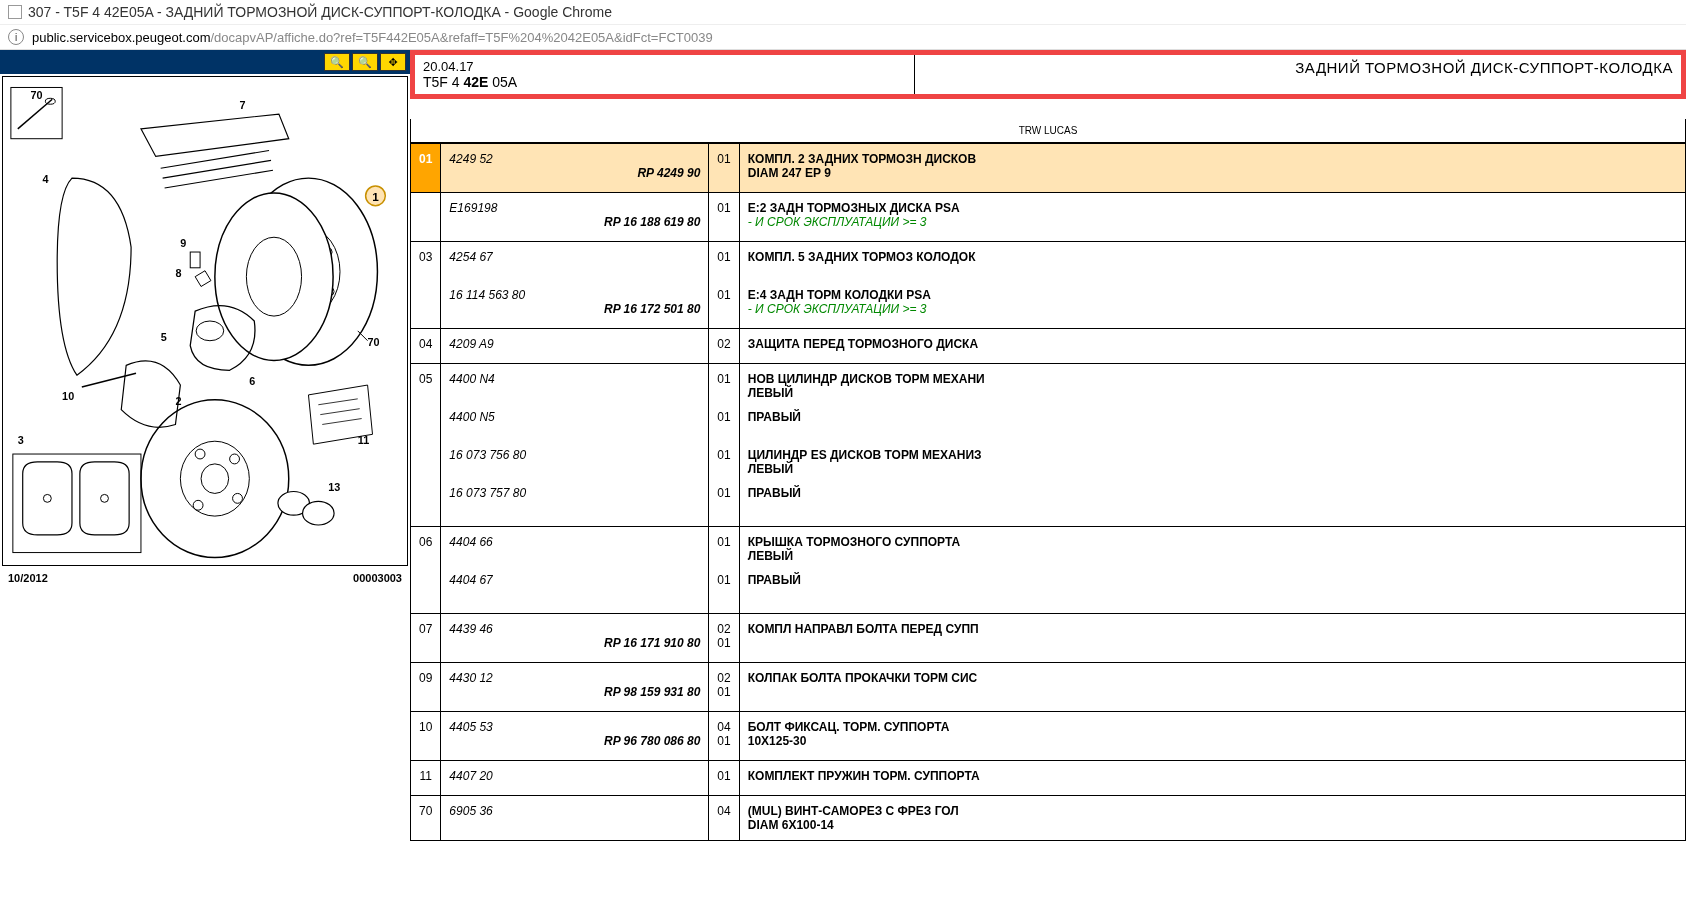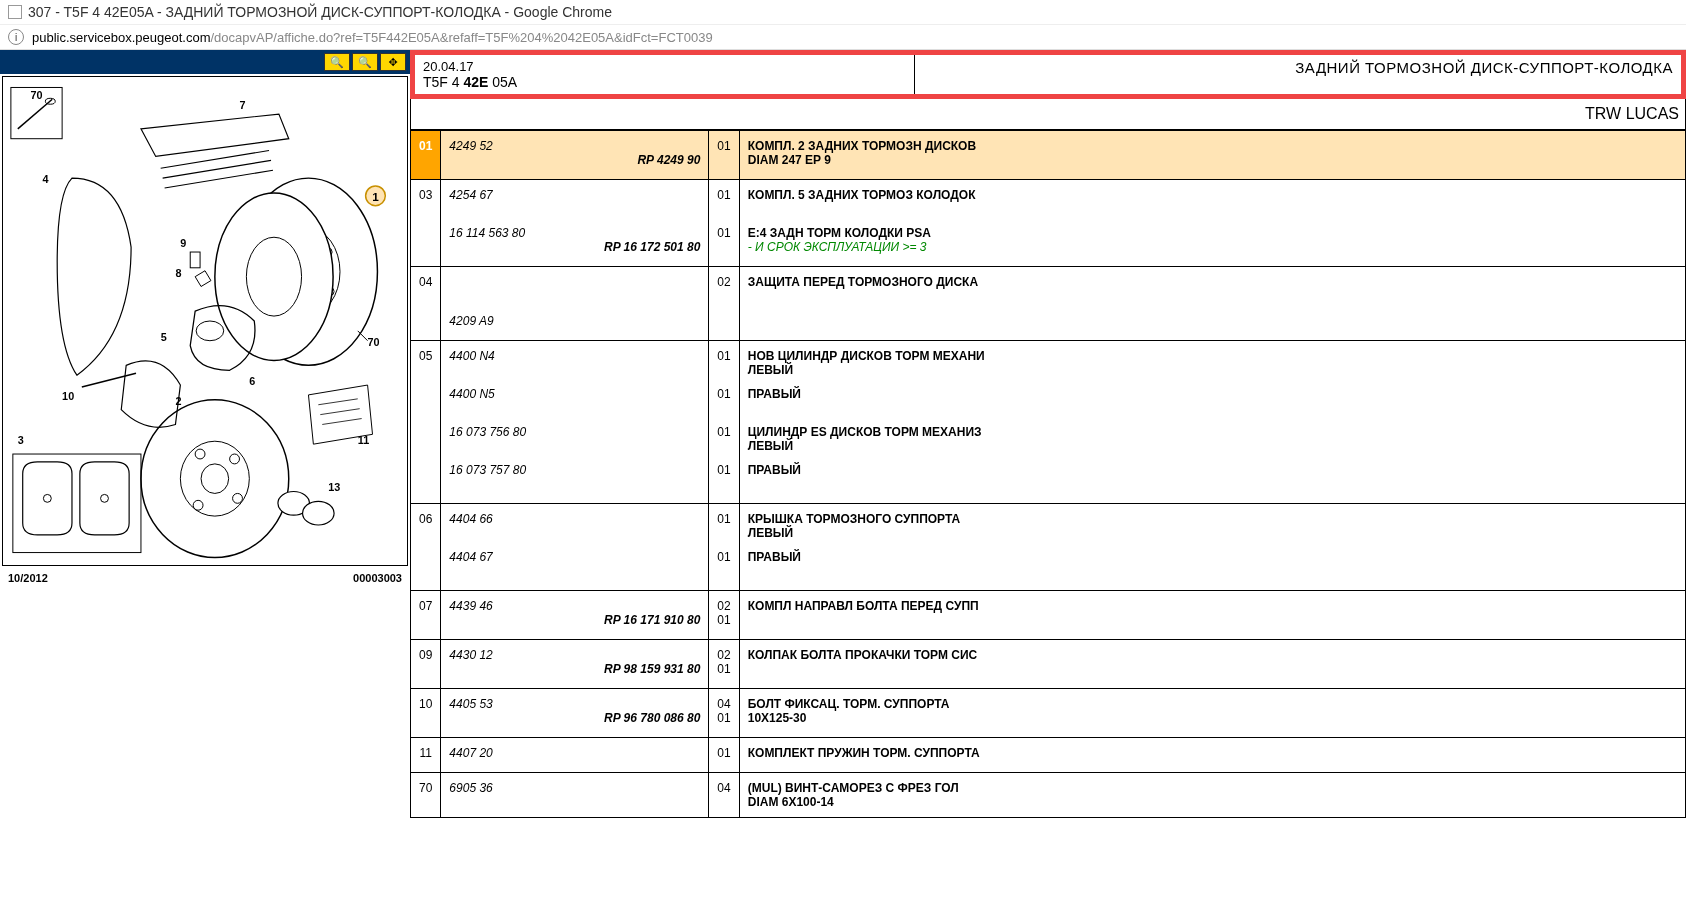--- a/index.html
+++ b/index.html
@@ -23,21 +23,21 @@
   .diagram-area { border: 1px solid #000; margin: 2px; background: #fff; position: relative; height: 490px; }
   .diagram-svg { width: 100%; height: 100%; }
   .diagram-footer { display: flex; justify-content: space-between; padding: 4px 8px; font-size: 11px; font-weight: bold; }
   
   .header-row { display: flex; border: 5px solid #ef4444; font-size: 13px; }
   .header-left { width: 500px; padding: 4px 8px; border-right: 1px solid #000; }
   .header-right { flex: 1; padding: 4px 8px; text-align: right; font-size: 15px; font-weight: normal; letter-spacing: 0.5px; }
   .header-code { font-size: 14px; }
   .header-code .bold { font-weight: bold; }
   
-  .supplier-row { border: 1px solid #000; border-top: none; text-align: right; padding: 6px; font-size: 16px; }
+  .supplier-row { border: 1px solid #000; border-top: none; text-align: center; padding: 6px; font-size: 10px; margin-top: 20px; }
   
   .parts-table { width: 100%; border-collapse: collapse; }
   .parts-table td { border: 1px solid #000; vertical-align: top; padding: 8px; font-size: 12px; }
   .col-num { width: 22px; text-align: center; padding: 2px; }
   .col-ref { width: 268px; padding: 2px 4px; position: relative; }
   .col-qty { width: 22px; text-align: center; padding: 2px; }
   .col-desc { padding: 2px 4px; }
   .ref-rp { font-style: italic; font-weight: bold; text-align: right; display: block; }
   .desc-main { font-weight: bold; }
   .desc-sub { font-weight: bold; }
@@ -169,20 +169,34 @@
                 <div class="ref-rp">RP 4249 90</div>
               </div>
             </td>
             <td class="col-qty">01</td>
             <td class="col-desc">
               <div class="desc-main">КОМПЛ. 2 ЗАДНИХ ТОРМОЗН ДИСКОВ</div>
               <div class="desc-sub">DIAM 247 EP 9</div>
             </td>
           </tr>
           <tr>
+            <td class="col-num"></td>
+            <td class="col-ref">
+              <div style="min-height: 32px; position: relative;">
+                <div class="ref-top">E169198</div>
+                <div class="ref-rp">RP 16 188 619 80</div>
+              </div>
+            </td>
+            <td class="col-qty">01</td>
+            <td class="col-desc">
+              <div class="desc-main">E:2 ЗАДН ТОРМОЗНЫХ ДИСКА PSA</div>
+              <div class="green-text">- И СРОК ЭКСПЛУАТАЦИИ &gt;= 3</div>
+            </td>
+          </tr>
+          <tr>
             <td class="col-num">03</td>
             <td class="col-ref">
               <div style="min-height: 32px; margin-bottom: 6px; position: relative;">
                 <div class="ref-top">4254 67</div>
               </div>
               <div style="min-height: 32px; margin-bottom: 0px; position: relative;">
                 <div class="ref-top">16 114 563 80</div>
                 <div class="ref-rp">RP 16 172 501 80</div>
               </div>
             </td>
@@ -196,21 +210,21 @@
               </div>
               <div style="min-height: 32px; margin-bottom: 0px;">
                 <div class="desc-main">E:4 ЗАДН ТОРМ КОЛОДКИ PSA</div>
                 <div class="green-text">- И СРОК ЭКСПЛУАТАЦИИ &gt;= 3</div>
               </div>
             </td>
           </tr>
           <tr>
             <td class="col-num">04</td>
             <td class="col-ref">
-              <div style="min-height: 18px; position: relative; margin-top: 39px;">
+              <div style="min-height: 18px; position: relative;">
                 <div class="ref-top">4209 A9</div>
               </div>
             </td>
             <td class="col-qty">02</td>
             <td class="col-desc">
               <div class="desc-main">ЗАЩИТА ПЕРЕД ТОРМОЗНОГО ДИСКА</div>
             </td>
           </tr>
           <tr>
             <td class="col-num">05</td>

